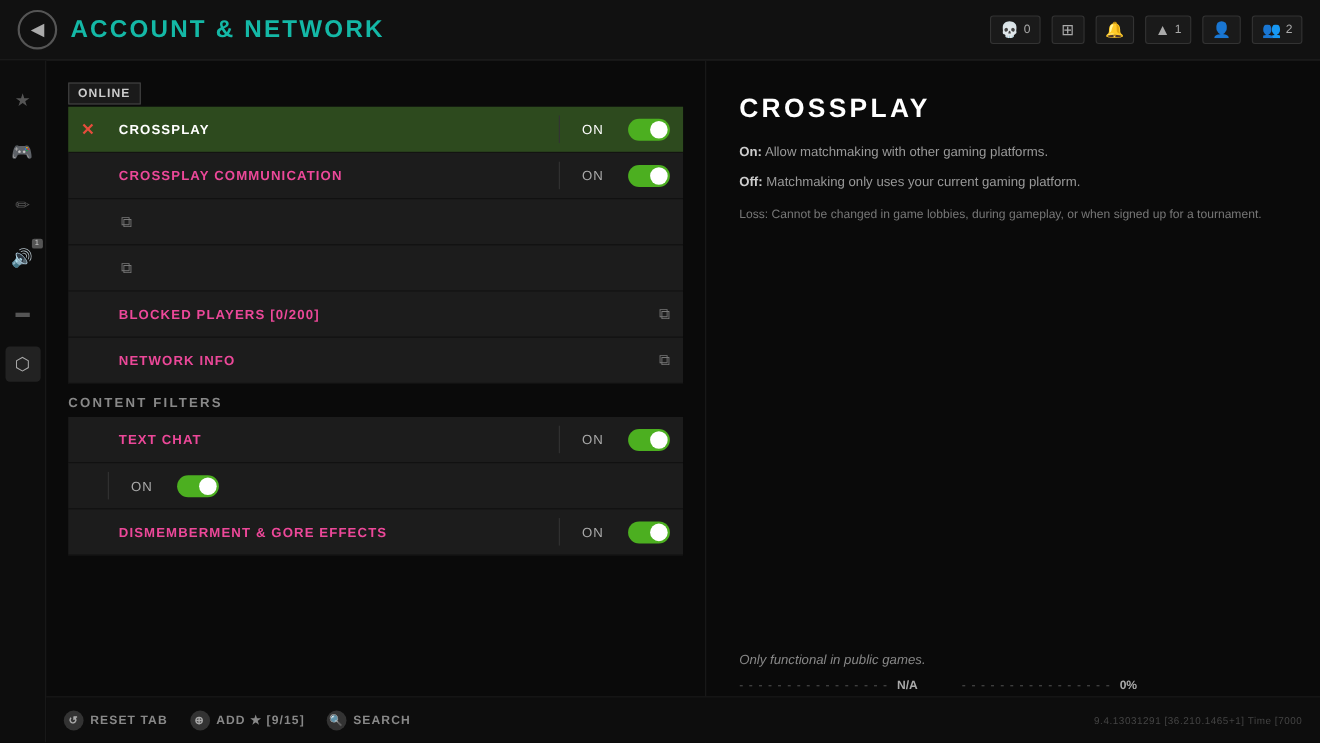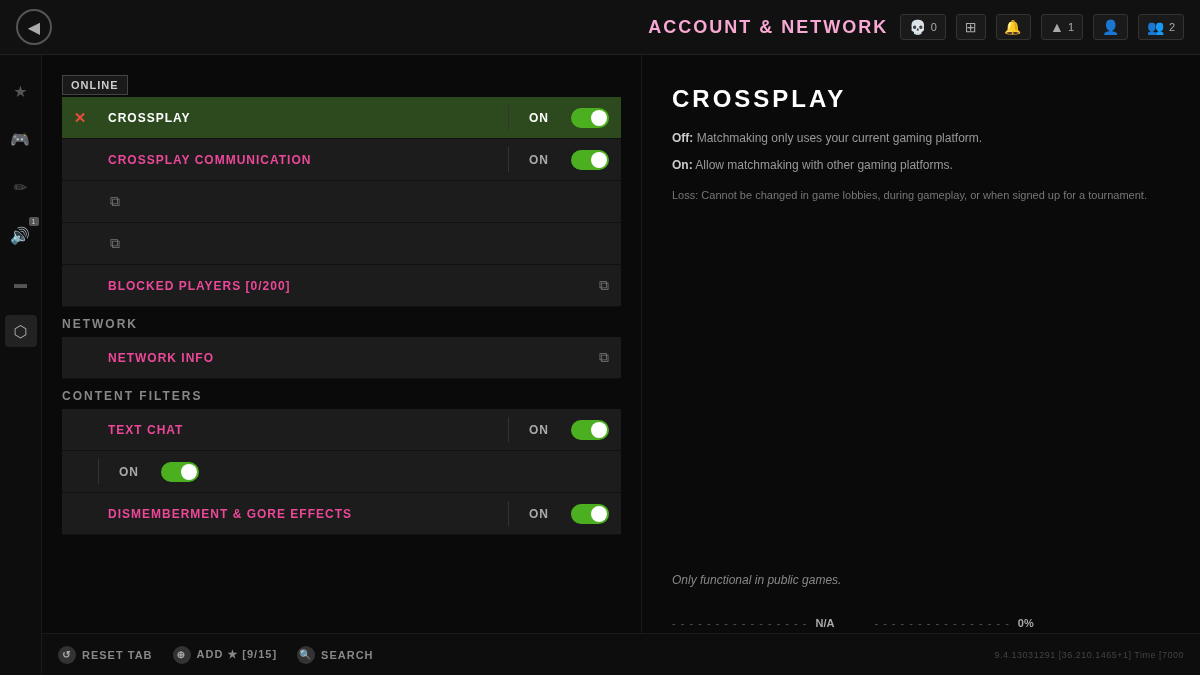--- a/index.html
+++ b/index.html
@@ -27,25 +27,25 @@
       width: 36px; height: 36px;
       border: 2px solid #555;
       border-radius: 50%;
       display: flex; align-items: center; justify-content: center;
       cursor: pointer;
       color: #aaa;
       font-size: 16px;
     }
     .page-title {
       flex: 1;
-      text-align: right;
-      font-size: 18px;
+      text-align: left;
+      font-size: 22px;
       font-weight: bold;
       letter-spacing: 2px;
-      color: #f9a8d4;
+      color: #14b8a6;
       text-transform: uppercase;
     }
     .top-icons {
       display: flex;
       align-items: center;
       gap: 10px;
       font-size: 12px;
       color: #aaa;
     }
     .top-icon-btn {
@@ -159,21 +159,21 @@
       font-size: 12px;
       font-weight: bold;
       letter-spacing: 1px;
       color: #ec4899;
       text-transform: uppercase;
       padding-left: 10px;
     }
     .setting-row.active-row .row-label { color: #fff; }
     .setting-row .row-value {
       font-size: 12px;
-      font-weight: bold;
+      font-weight: normal;
       color: #aaa;
       padding: 0 10px;
       min-width: 50px;
       text-align: right;
       letter-spacing: 1px;
     }
     .setting-row.active-row .row-value { color: #fff; }
 
     
     .row-divider {
@@ -240,21 +240,20 @@
       font-size: 11px;
       color: #777;
       margin-top: 6px;
     }
 
     .detail-spacer { flex: 1; }
 
     .detail-public {
       font-size: 12px;
       color: #888;
-      margin-bottom: 20px;
       font-style: italic;
     }
 
     
     .network-stats {
       display: flex;
       gap: 40px;
       margin-top: 10px;
     }
     .stat-item {}
@@ -411,21 +410,20 @@
       <div class="row-icon"></div>
       <span class="ext-icon">⧉</span>
     </div>
 
     <div class="setting-row">
       <div class="row-icon"></div>
       <span class="row-label">BLOCKED PLAYERS [0/200]</span>
       <span class="ext-icon">⧉</span>
     </div>
 
-    <div class="section-header">NETWORK</div>
 
     <div class="setting-row">
       <div class="row-icon"></div>
       <span class="row-label">NETWORK INFO</span>
       <span class="ext-icon">⧉</span>
     </div>
 
     <div class="section-header">CONTENT FILTERS</div>
 
     <div class="setting-row">
@@ -448,26 +446,26 @@
       <span class="row-label">DISMEMBERMENT &amp; GORE EFFECTS</span>
       <div class="row-divider"></div>
       <span class="row-value">ON</span>
       <div class="toggle on"></div>
     </div>
   </div>
 
   <div class="detail-panel">
     <div class="detail-title">CROSSPLAY</div>
     <div class="detail-desc">
+      <span class="label">On:</span>
+      <span> </span><span>Allow matchmaking with other gaming platforms.</span>
+    </div>
+    <div class="detail-desc">
       <span class="label">Off:</span>
       <span> </span><span>Matchmaking only uses your current gaming platform.</span>
-    </div>
-    <div class="detail-desc">
-      <span class="label">On:</span>
-      <span> </span><span>Allow matchmaking with other gaming platforms.</span>
     </div>
     <div class="detail-note">Loss: Cannot be changed in game lobbies, during gameplay, or when signed up for a tournament.</div>
 
     <div class="detail-spacer"></div>
 
     <div class="detail-public">Only functional in public games.</div>
 
     <div class="network-stats">
       <div class="stat-item">
         <div class="stat-line">

